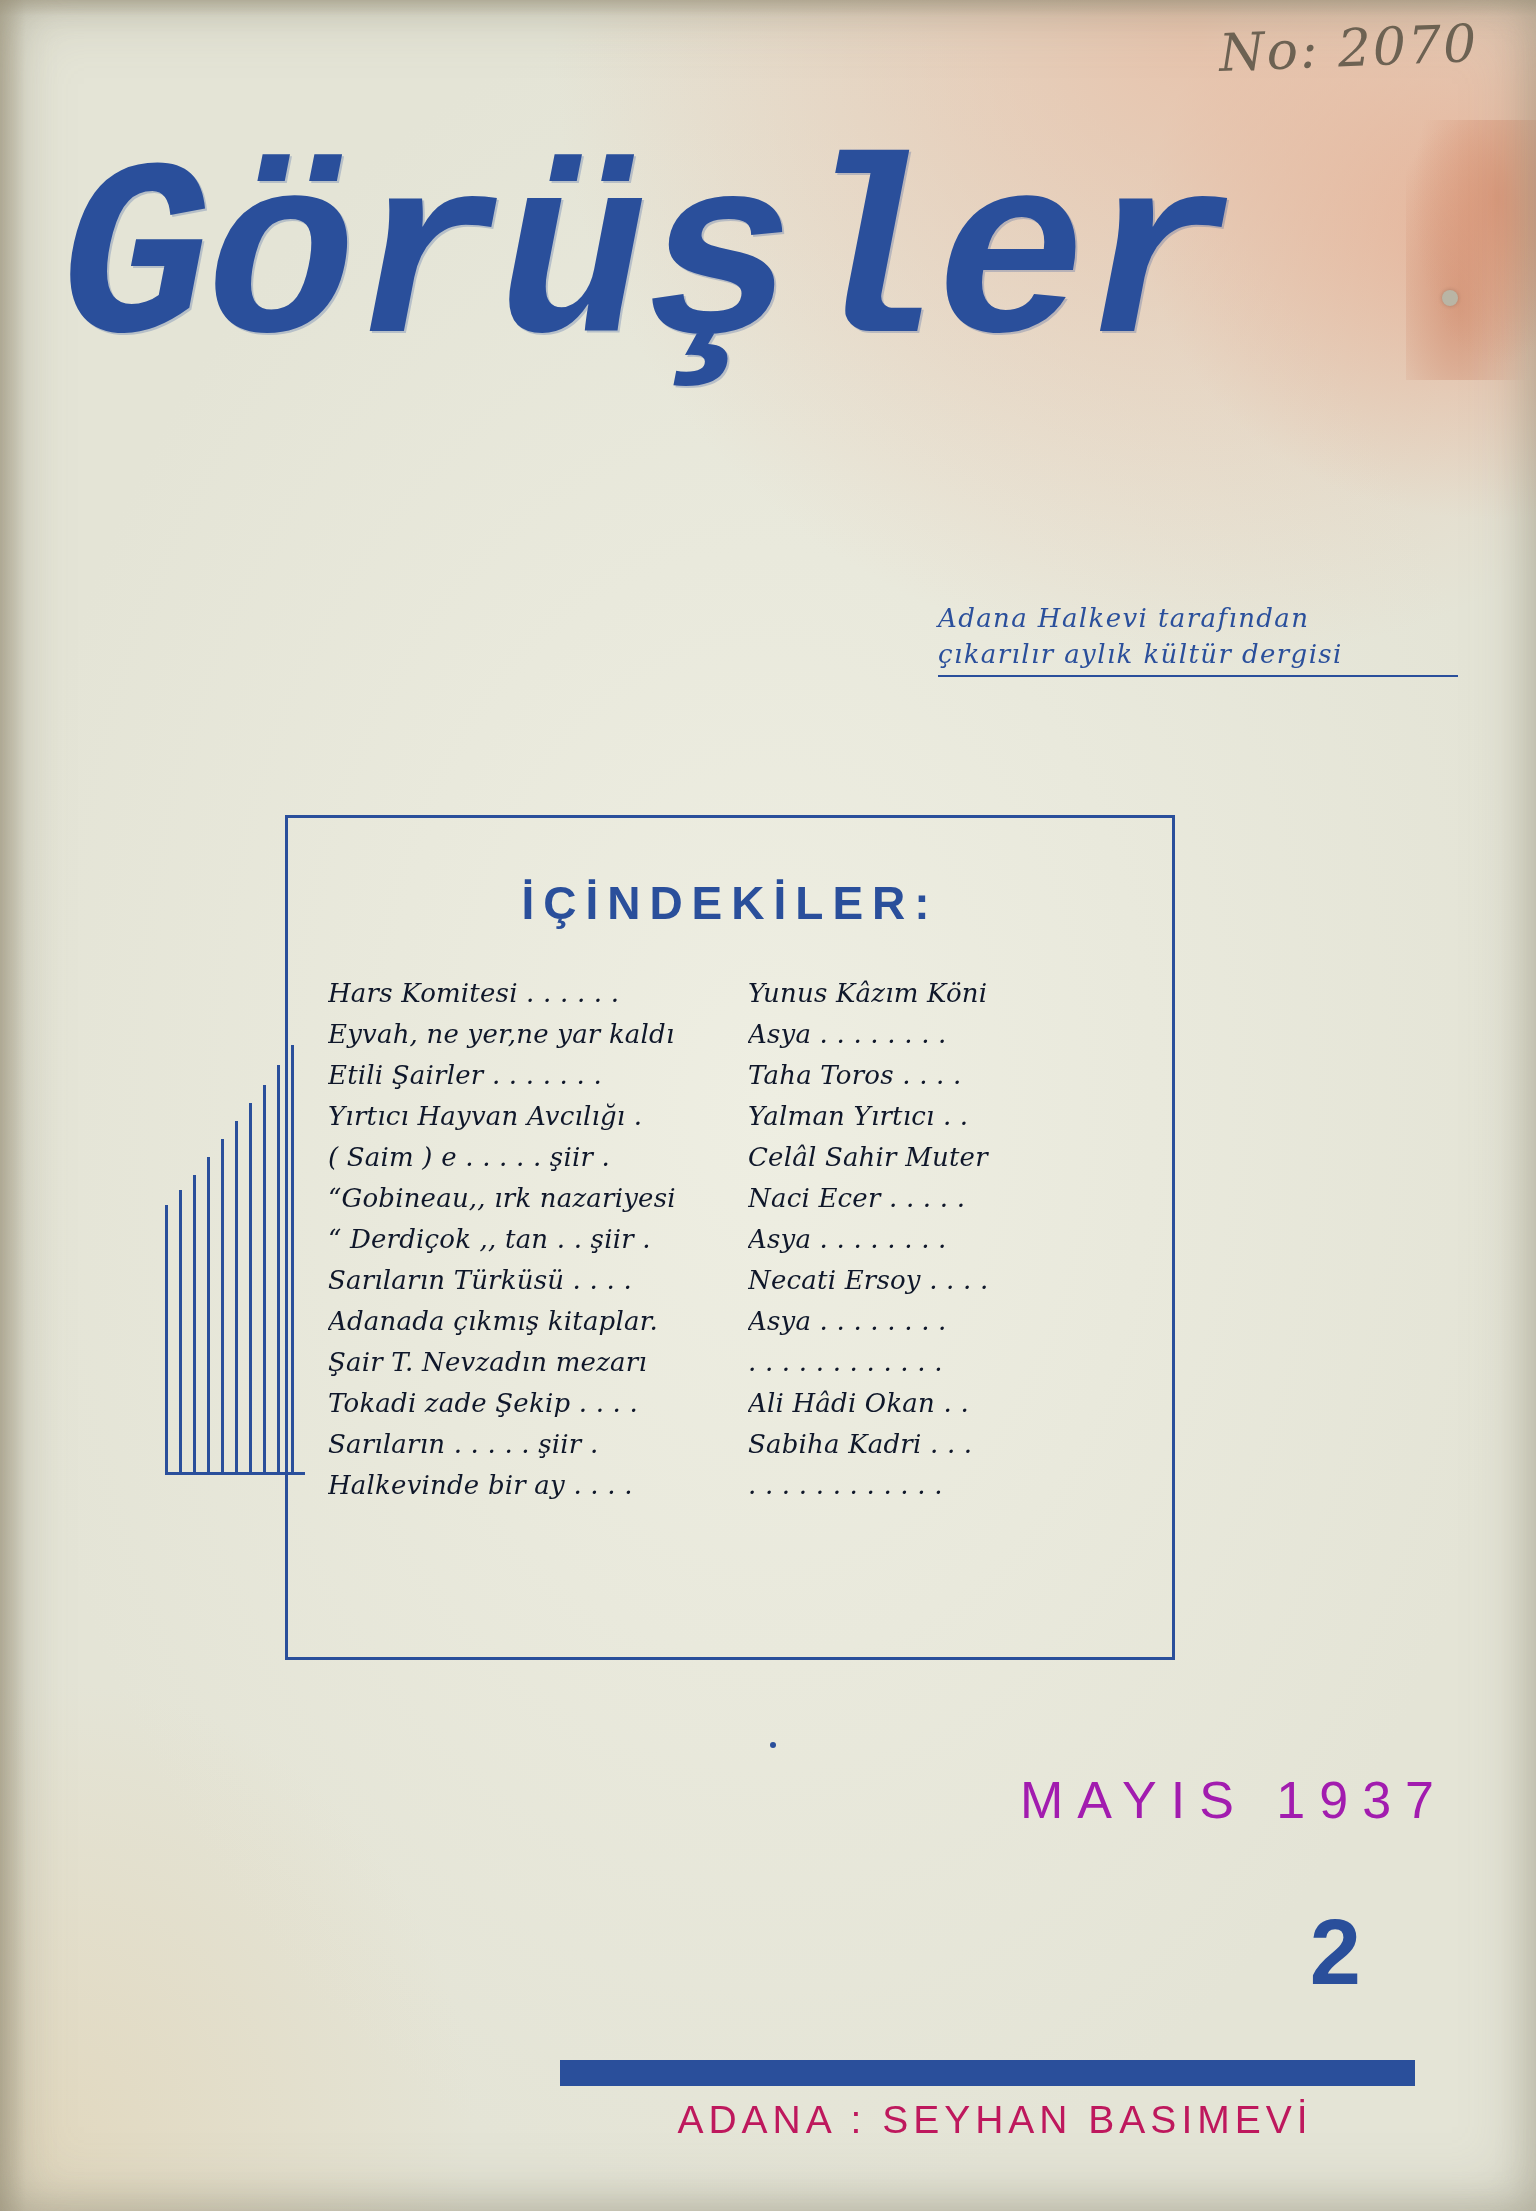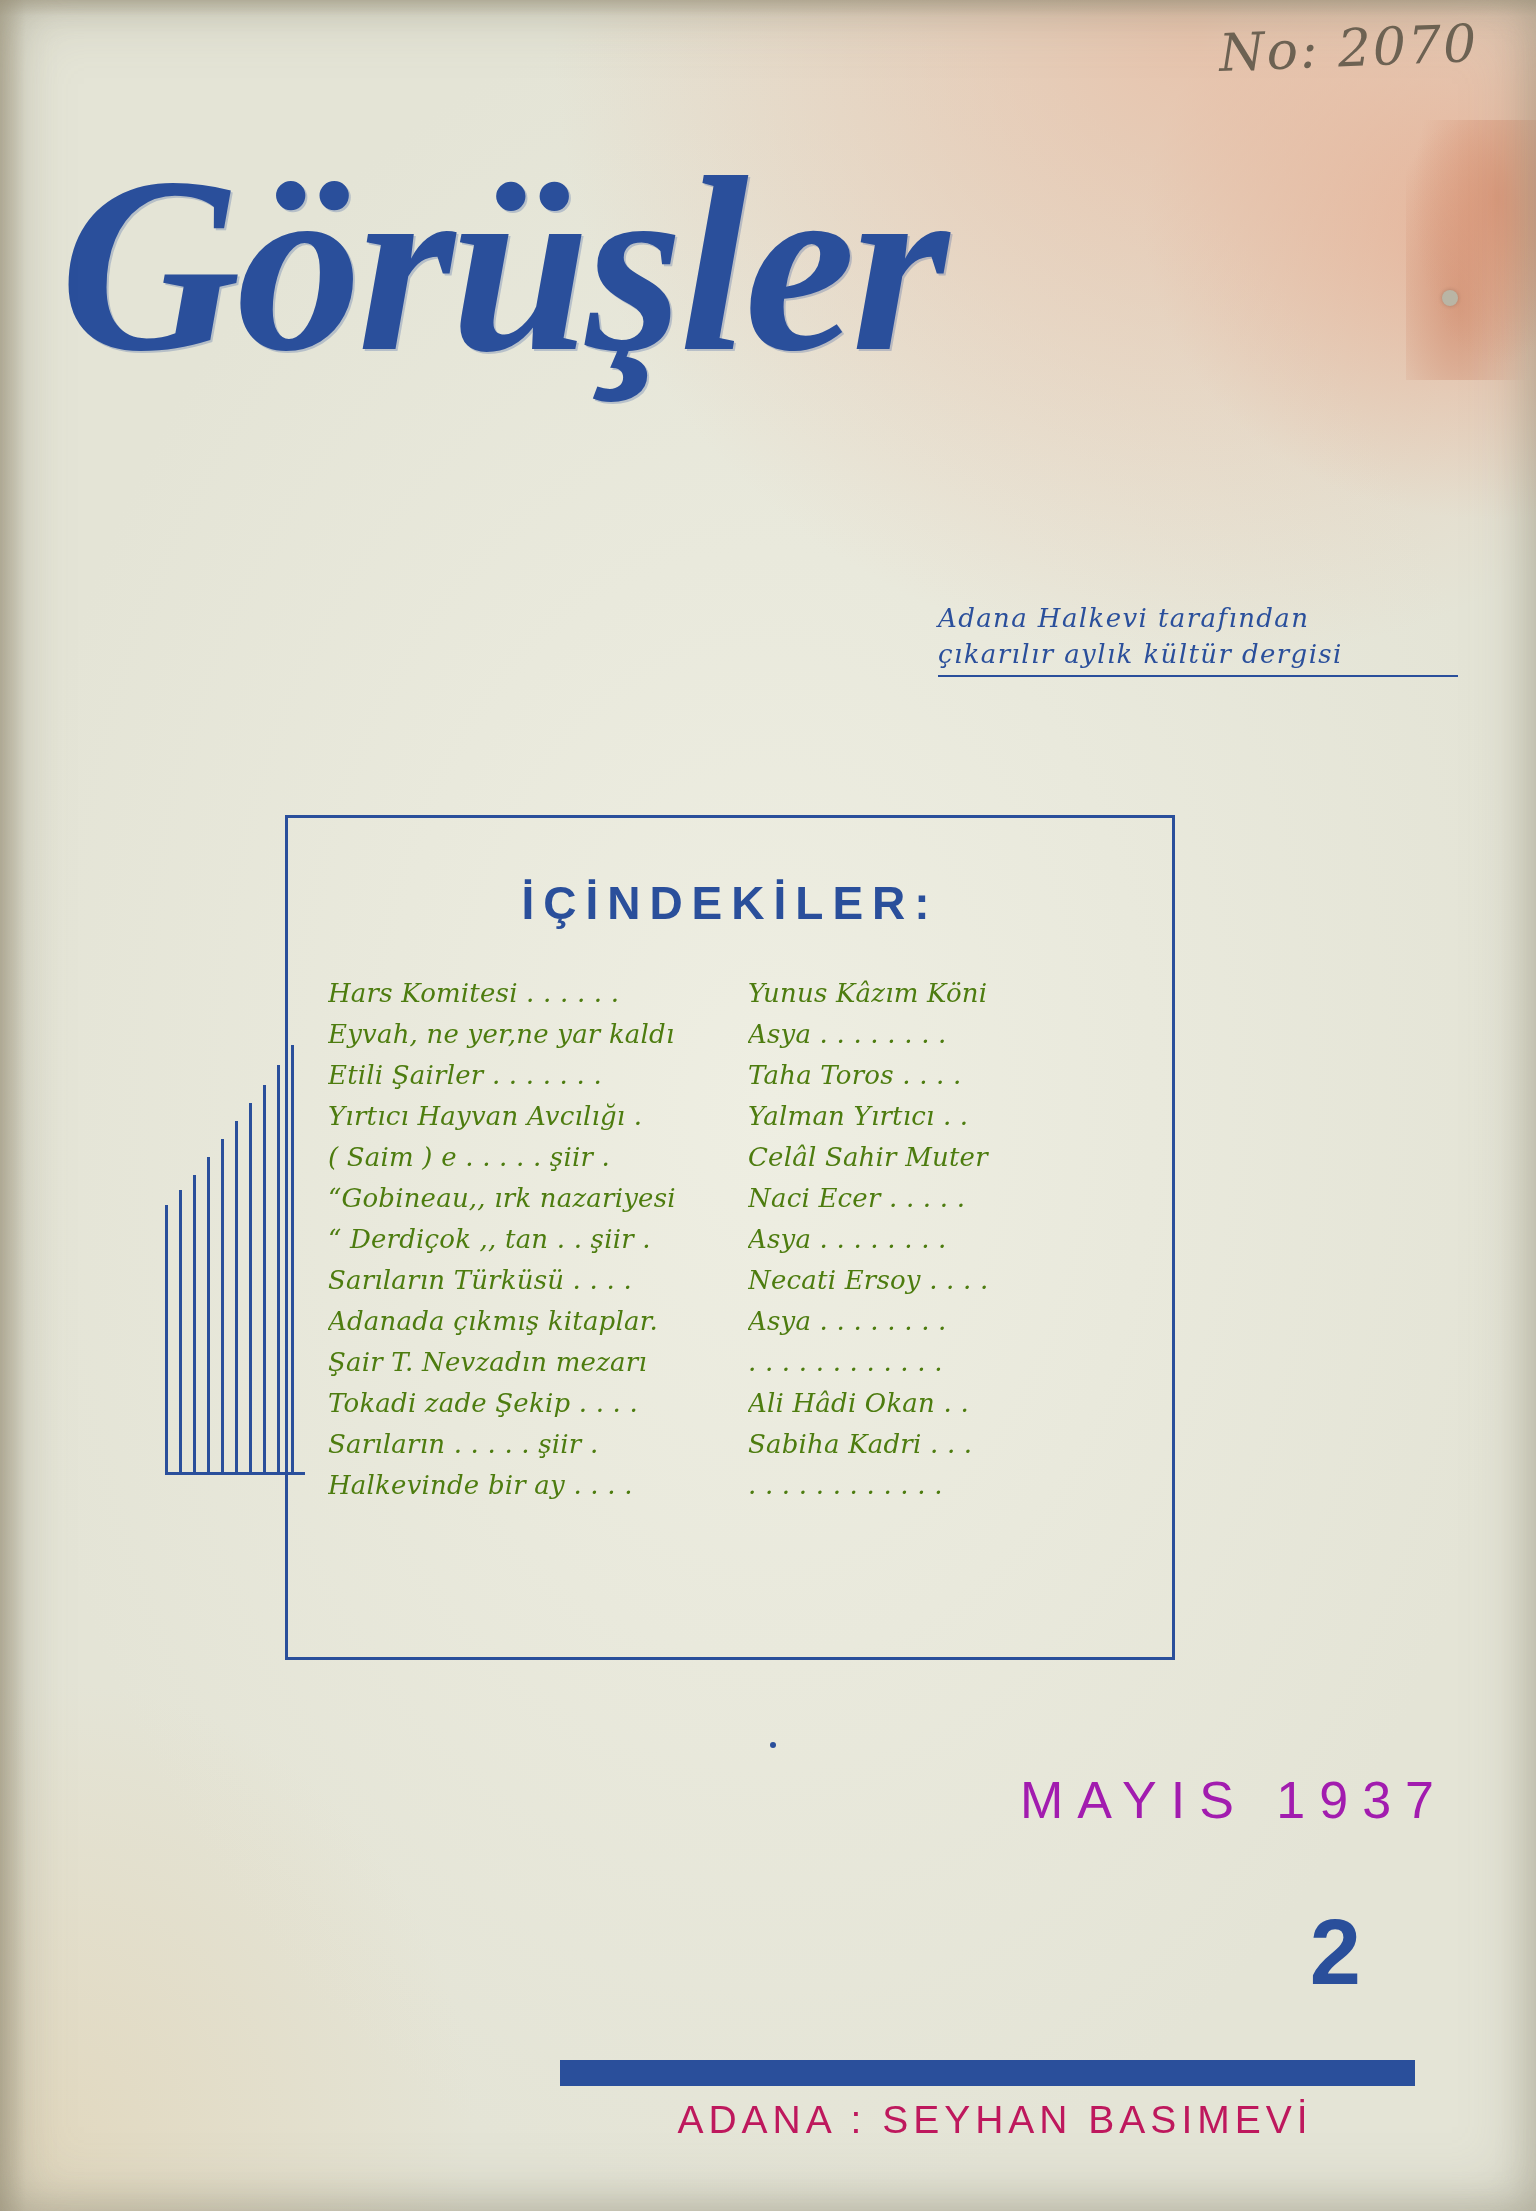--- a/index.html
+++ b/index.html
@@ -60,21 +60,21 @@
 
   
   .masthead {
     position: absolute;
     left: 60px;
     top: 140px;
     width: 1360px;
     height: 330px;
   }
   .masthead-title {
-    font-family: Liberation Serif, serif;
+    font-family: Liberation Mono, monospace;
     font-style: italic;
     font-weight: bold;
     font-size: 250px;
     line-height: 250px;
     color: #2a4f9b;
     letter-spacing: -4px;
     text-shadow: 2px 2px 0 rgba(42,79,155,0.25);
     white-space: nowrap;
   }
   .subtitle {
@@ -121,21 +121,21 @@
     margin: 48px 0 0 40px;
     width: 830px;
   }
   .toc-row {
     display: flex;
     align-items: baseline;
     height: 41px;
     font-family: "DejaVu Serif", serif;
     font-style: italic;
     font-size: 26px;
-    color: #4d7c0f;
+    color: #0f172a;
     white-space: nowrap;
   }
   .toc-left {
     width: 420px;
     overflow: hidden;
     letter-spacing: 0.2px;
   }
   .toc-right {
     width: 400px;
     overflow: hidden;

